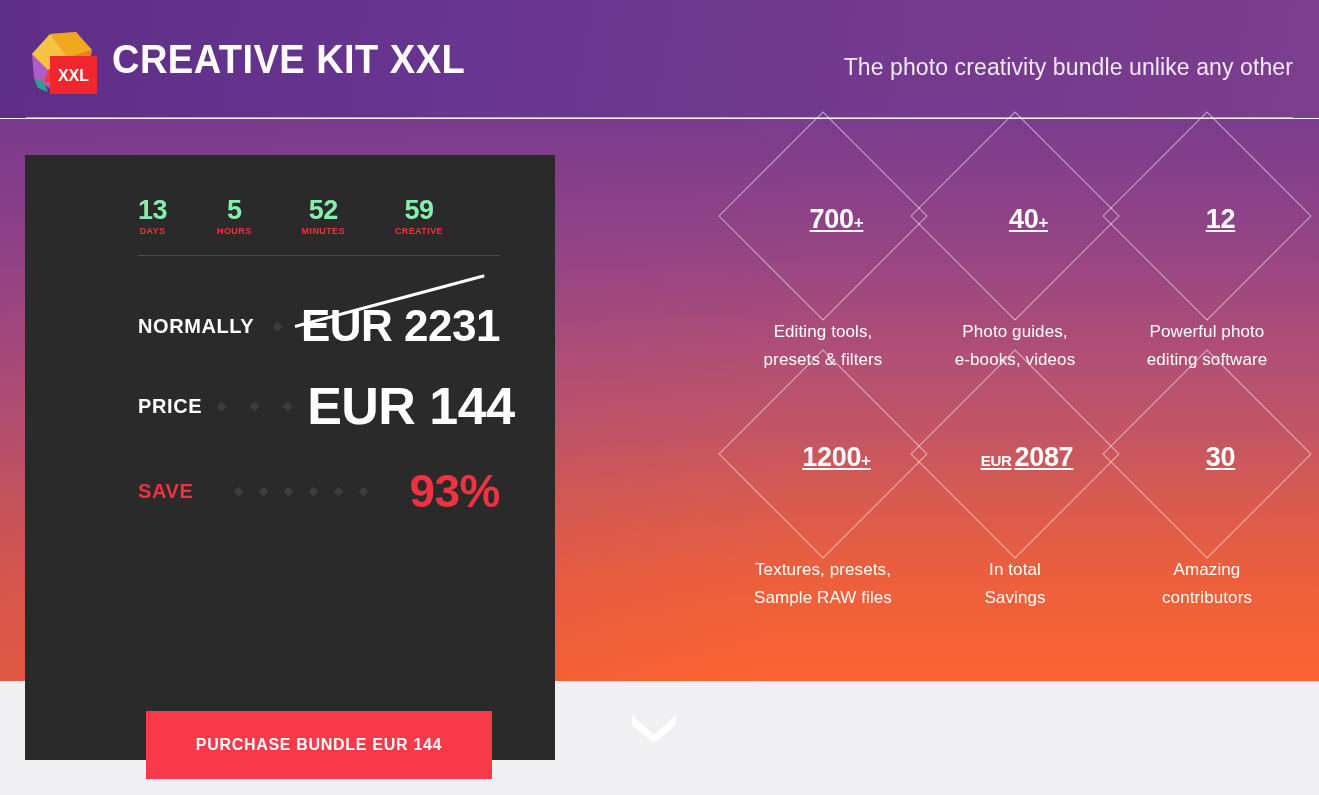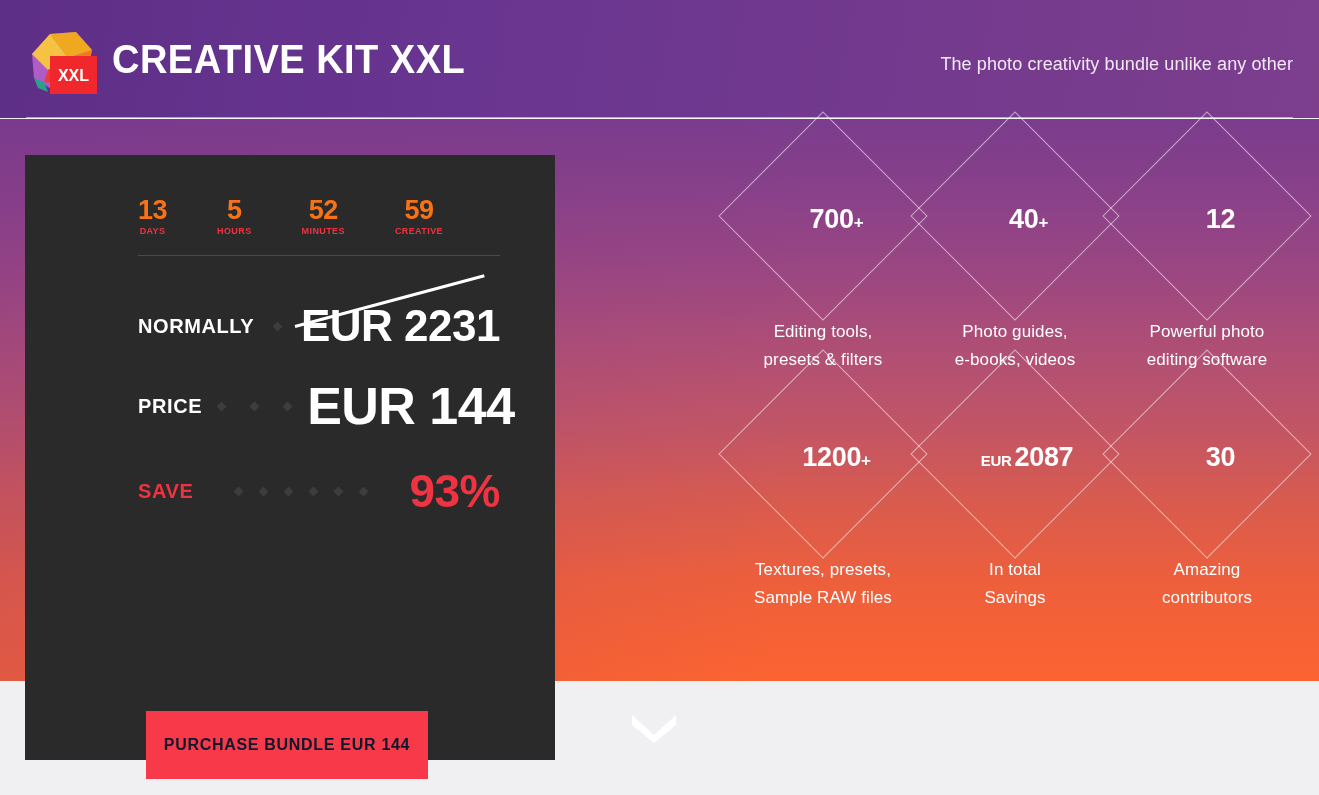--- a/index.html
+++ b/index.html
@@ -53,21 +53,21 @@
     color: #ffffff;
     font-family: "Liberation Sans", sans-serif;
     line-height: 52px;
     transform: scaleX(0.95);
     transform-origin: left center;
   }
 
   .tagline {
     position: absolute;
     right: 26px; top: 54px;
-    font-size: 18px;
+    font-size: 23px;
     color: #f2e9f5;
     letter-spacing: 0.1px;
     white-space: nowrap;
   }
 
   
   .hero {
     position: absolute;
     left: 0; top: 119px;
     width: 1319px;
@@ -106,21 +106,21 @@
     left: 113px; top: 40px;
     width: 305px;
     display: flex;
     justify-content: space-between;
     align-items: flex-end;
   }
   .cd-unit { text-align: center; }
   .cd-value {
     font-size: 27px;
     font-weight: bold;
-    color: #f97316;
+    color: #86efac;
     line-height: 30px;
     letter-spacing: -0.5px;
   }
   .cd-label {
     font-size: 9px;
     font-weight: bold;
     color: #ef3340;
     letter-spacing: 0.4px;
     line-height: 11px;
     margin-top: 1px;
@@ -189,25 +189,25 @@
 
   .row-save { top: 310px; }
   .row-save .prow-label { color: #ef3340; }
   .row-save .prow-value { color: #ef3340; font-size: 46px; }
   .row-save .prow-dots { gap: 18px; }
 
   
   .purchase-btn {
     position: absolute;
     left: 121px; top: 556px;
-    width: 282px;
+    width: 346px;
     height: 68px;
     background: #f7394a;
     border: none;
-    color: #0f172a;
+    color: #ffffff;
     font-size: 16px;
     font-weight: bold;
     letter-spacing: 0.7px;
     font-family: "Liberation Sans", sans-serif;
     cursor: pointer;
   }
 
   
   .features {
     position: absolute;
@@ -241,20 +241,21 @@
     justify-content: center;
     pointer-events: none;
   }
   .feat-num {
     font-size: 27px;
     font-weight: bold;
     color: #ffffff;
     letter-spacing: -0.3px;
     line-height: 30px;
     white-space: nowrap;
+    text-decoration: underline;
   }
   .feat-num .sfx {
     font-size: 17px;
     font-weight: bold;
     vertical-align: baseline;
   }
   .feat-num .pfx {
     font-size: 15px;
     font-weight: bold;
     margin-right: 3px;

